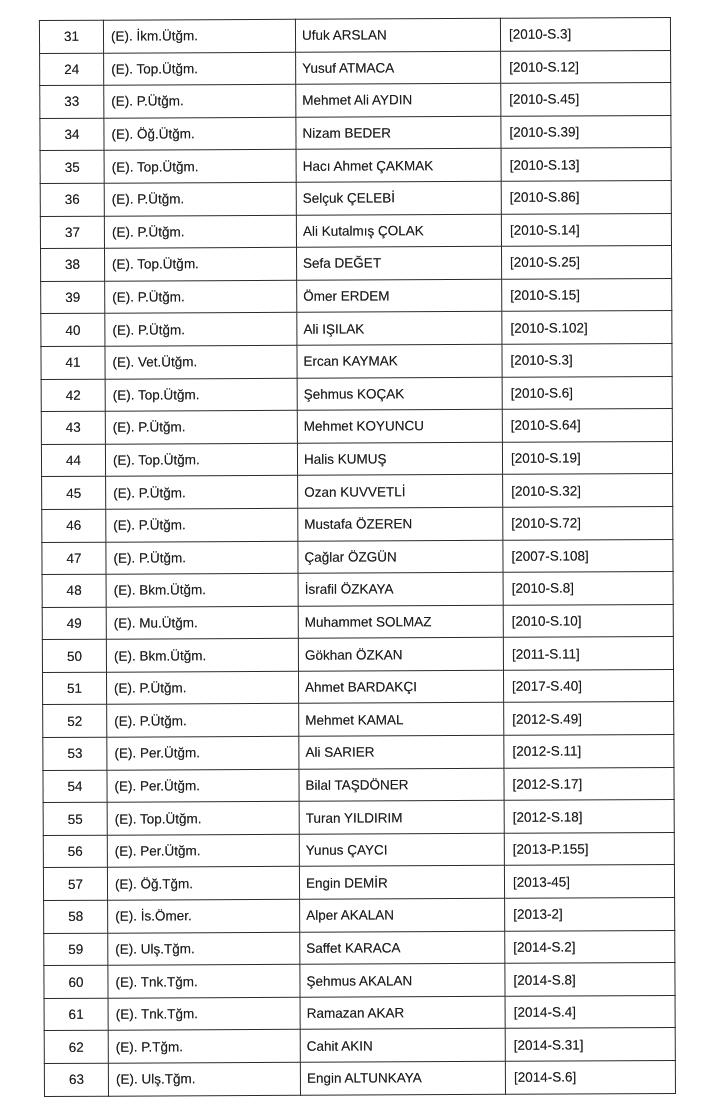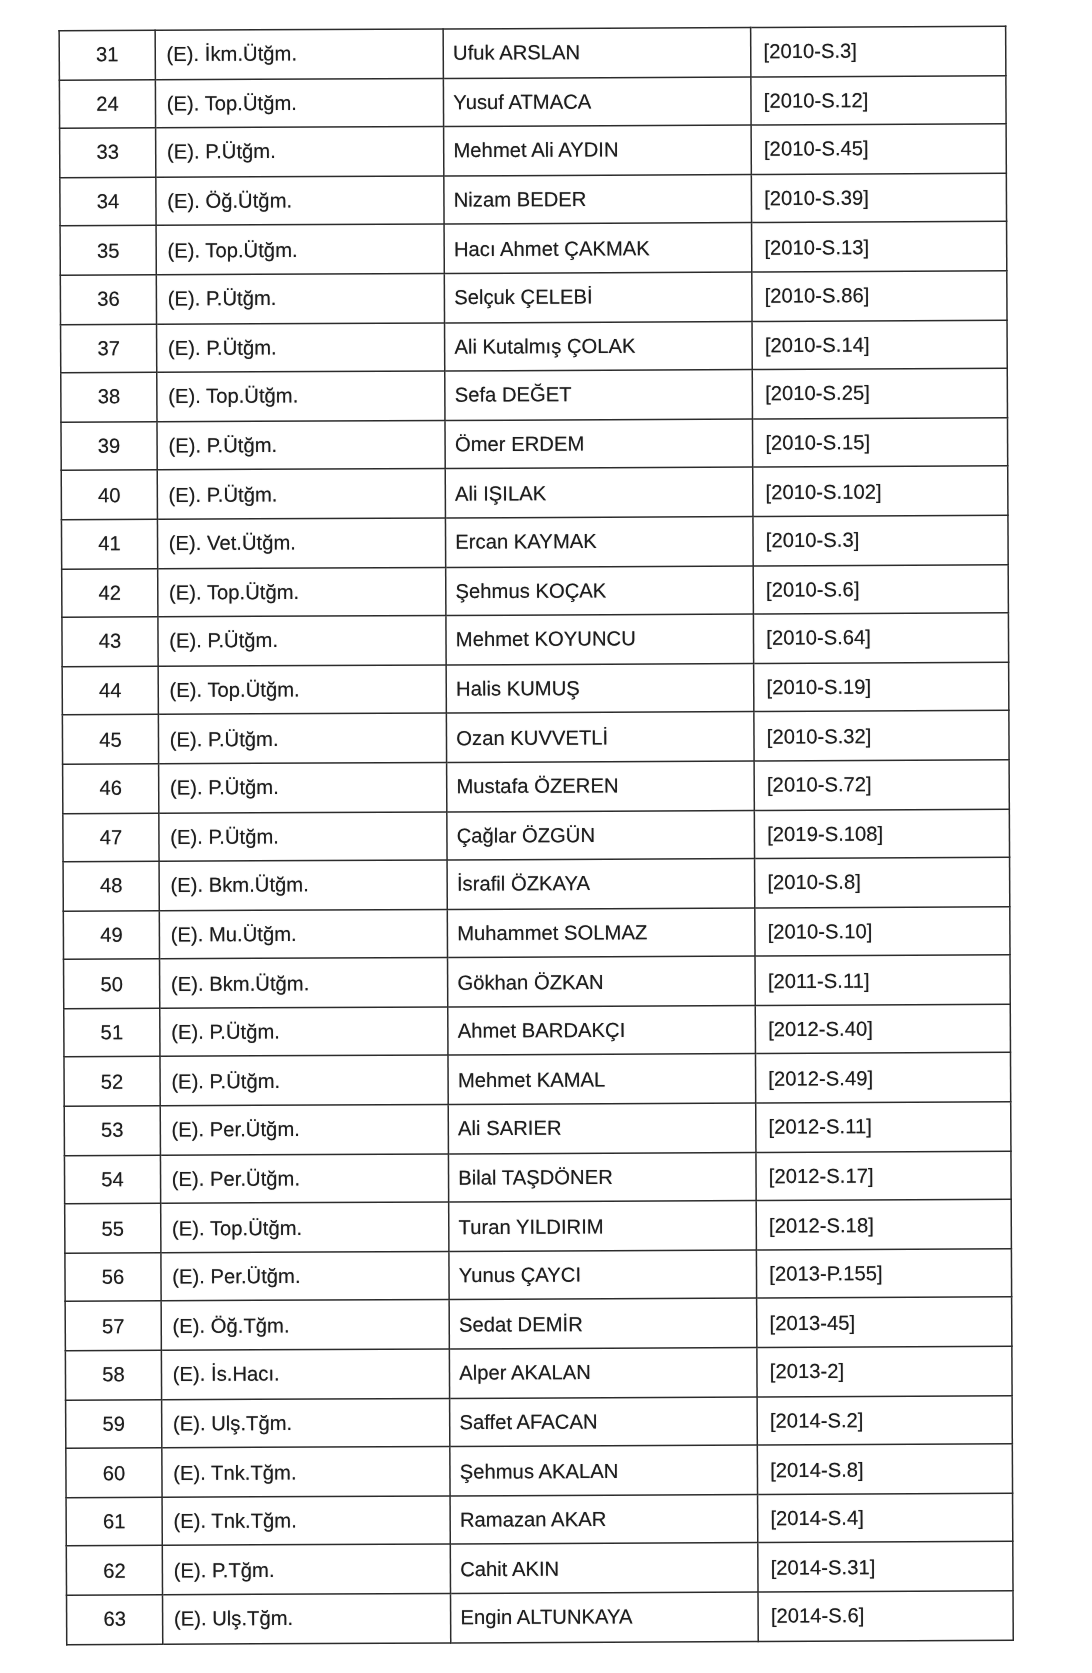--- a/index.html
+++ b/index.html
@@ -151,21 +151,21 @@
           <tr>
             <td class="col-no">46</td>
             <td class="col-rank">(E). P.Ütğm.</td>
             <td class="col-name">Mustafa ÖZEREN</td>
             <td class="col-code">[2010-S.72]</td>
           </tr>
           <tr>
             <td class="col-no">47</td>
             <td class="col-rank">(E). P.Ütğm.</td>
             <td class="col-name">Çağlar ÖZGÜN</td>
-            <td class="col-code">[2019-S.108]</td>
+            <td class="col-code">[2007-S.108]</td>
           </tr>
           <tr>
             <td class="col-no">48</td>
             <td class="col-rank">(E). Bkm.Ütğm.</td>
             <td class="col-name">İsrafil ÖZKAYA</td>
             <td class="col-code">[2010-S.8]</td>
           </tr>
           <tr>
             <td class="col-no">49</td>
             <td class="col-rank">(E). Mu.Ütğm.</td>
@@ -175,21 +175,21 @@
           <tr>
             <td class="col-no">50</td>
             <td class="col-rank">(E). Bkm.Ütğm.</td>
             <td class="col-name">Gökhan ÖZKAN</td>
             <td class="col-code">[2011-S.11]</td>
           </tr>
           <tr>
             <td class="col-no">51</td>
             <td class="col-rank">(E). P.Ütğm.</td>
             <td class="col-name">Ahmet BARDAKÇI</td>
-            <td class="col-code">[2012-S.40]</td>
+            <td class="col-code">[2017-S.40]</td>
           </tr>
           <tr>
             <td class="col-no">52</td>
             <td class="col-rank">(E). P.Ütğm.</td>
             <td class="col-name">Mehmet KAMAL</td>
             <td class="col-code">[2012-S.49]</td>
           </tr>
           <tr>
             <td class="col-no">53</td>
             <td class="col-rank">(E). Per.Ütğm.</td>
@@ -210,33 +210,33 @@
           </tr>
           <tr>
             <td class="col-no">56</td>
             <td class="col-rank">(E). Per.Ütğm.</td>
             <td class="col-name">Yunus ÇAYCI</td>
             <td class="col-code">[2013-P.155]</td>
           </tr>
           <tr>
             <td class="col-no">57</td>
             <td class="col-rank">(E). Öğ.Tğm.</td>
-            <td class="col-name">Sedat DEMİR</td>
+            <td class="col-name">Engin DEMİR</td>
             <td class="col-code">[2013-45]</td>
           </tr>
           <tr>
             <td class="col-no">58</td>
-            <td class="col-rank">(E). İs.Hacı.</td>
+            <td class="col-rank">(E). İs.Ömer.</td>
             <td class="col-name">Alper AKALAN</td>
             <td class="col-code">[2013-2]</td>
           </tr>
           <tr>
             <td class="col-no">59</td>
             <td class="col-rank">(E). Ulş.Tğm.</td>
-            <td class="col-name">Saffet AFACAN</td>
+            <td class="col-name">Saffet KARACA</td>
             <td class="col-code">[2014-S.2]</td>
           </tr>
           <tr>
             <td class="col-no">60</td>
             <td class="col-rank">(E). Tnk.Tğm.</td>
             <td class="col-name">Şehmus AKALAN</td>
             <td class="col-code">[2014-S.8]</td>
           </tr>
           <tr>
             <td class="col-no">61</td>

